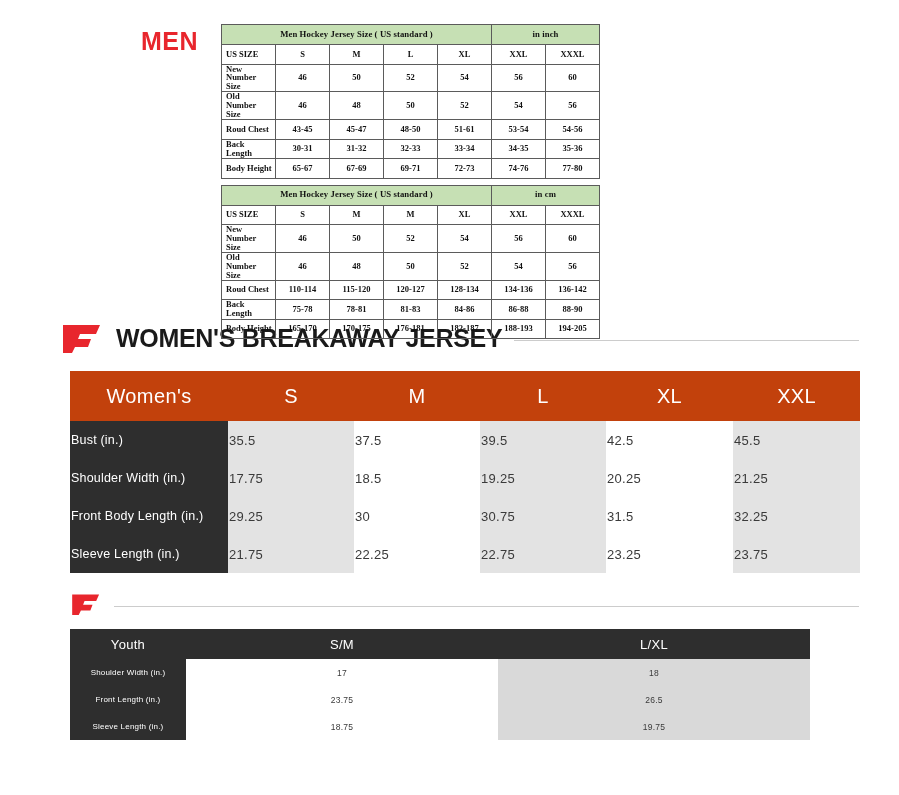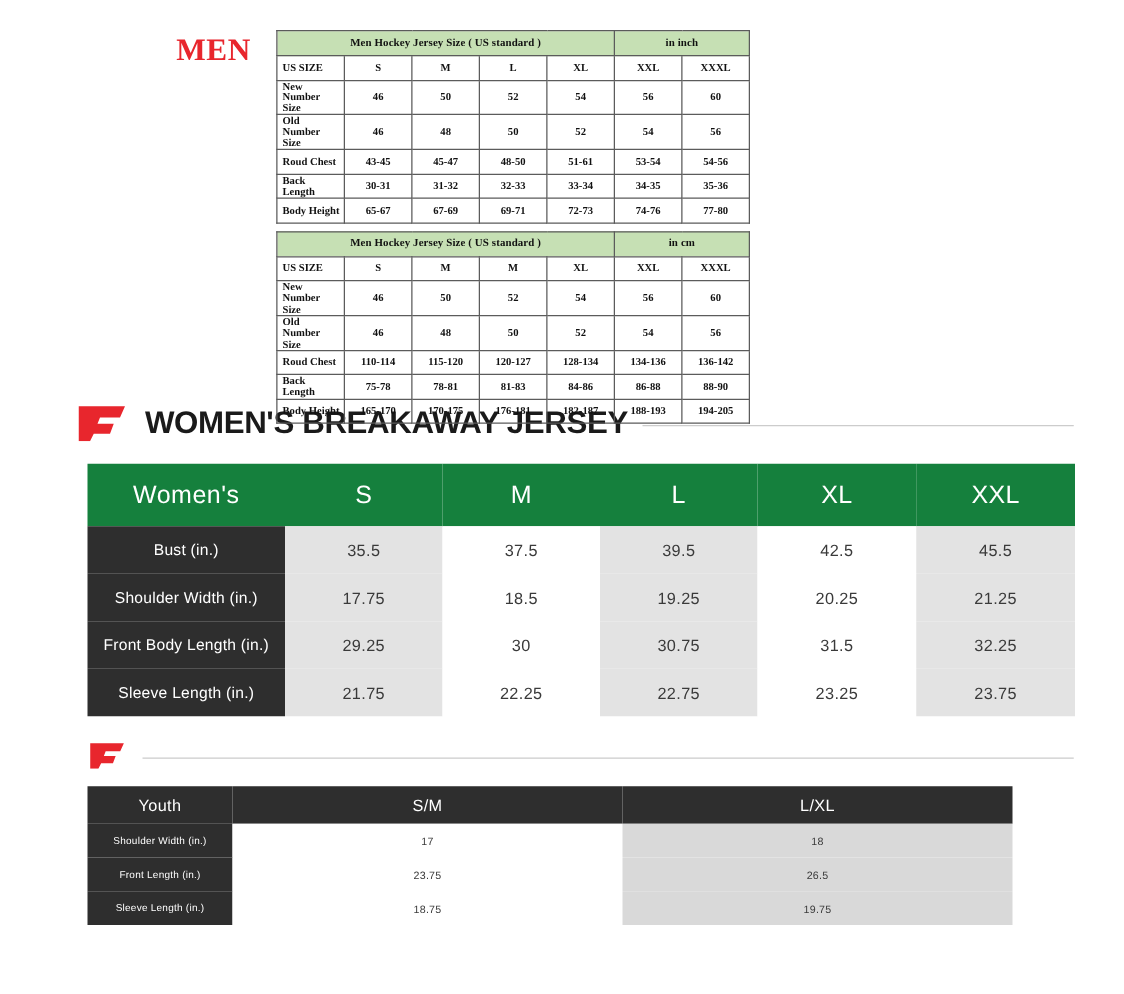--- a/index.html
+++ b/index.html
@@ -19,21 +19,21 @@
   
   .men-section {
     position: relative;
     padding-top: 22px;
     height: 285px;
   }
   .men-label {
     position: absolute;
     left: 141px;
     top: 27px;
-    font-family: Liberation Serif, serif;
+    font-family: Liberation Sans, sans-serif;
     font-weight: bold;
     font-size: 25px;
     letter-spacing: 0.5px;
     color: #e8262d;
   }
   .men-table-wrap {
     position: absolute;
     left: 221px;
     top: 24px;
     width: 379px;
@@ -108,37 +108,36 @@
   }
   
   .women-table-wrap {
     margin: 18px 0 0 70px;
     width: 790px;
   }
   table.women {
     width: 790px;
   }
   table.women th {
-    background: #15803d;
+    background: #c2410c;
     color: #ffffff;
     font-weight: normal;
     font-size: 20px;
     height: 48px;
     border: none;
     text-align: center;
     letter-spacing: 0.3px;
   }
   table.women th.corner {
     font-size: 20px;
     letter-spacing: 0.4px;
   }
   table.women td {
     border: none;
     height: 36px;
-    text-align: center;
     font-size: 13px;
     color: #3a3a3a;
     letter-spacing: 0.3px;
   }
   table.women td.rowlbl {
     background: #2e2e2e;
     color: #ffffff;
     font-size: 12.5px;
     letter-spacing: 0.2px;
   }

